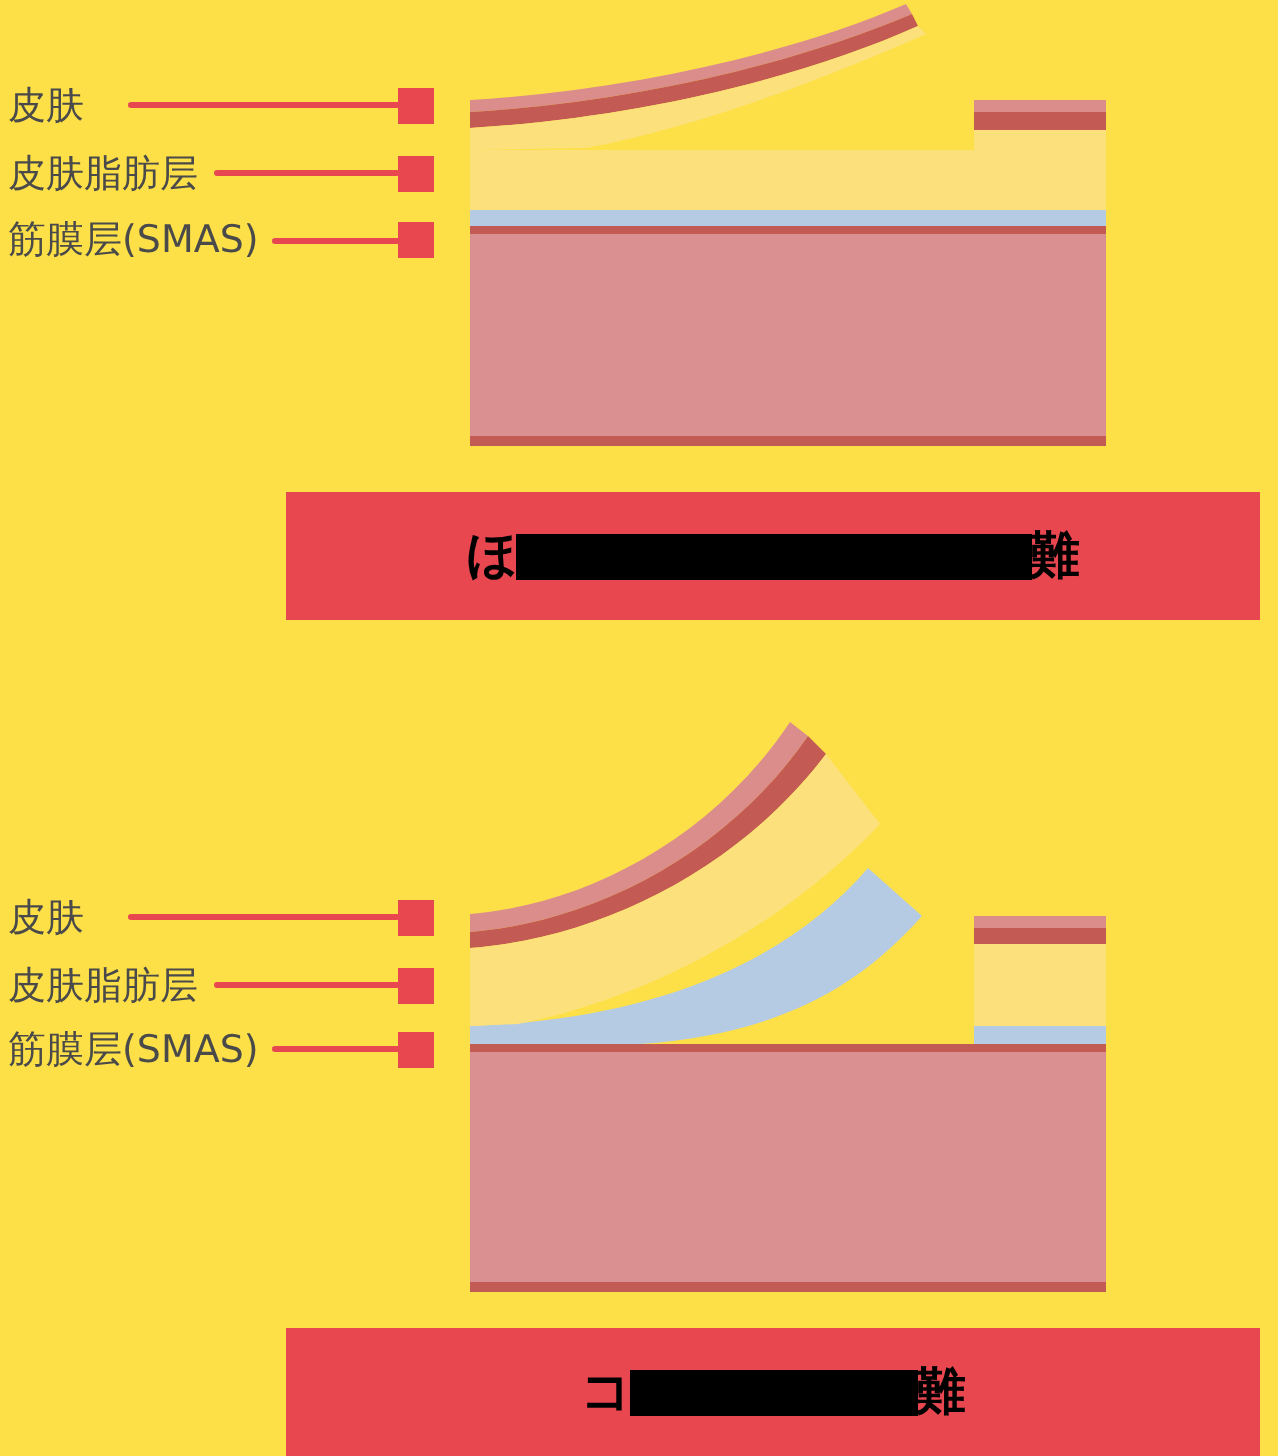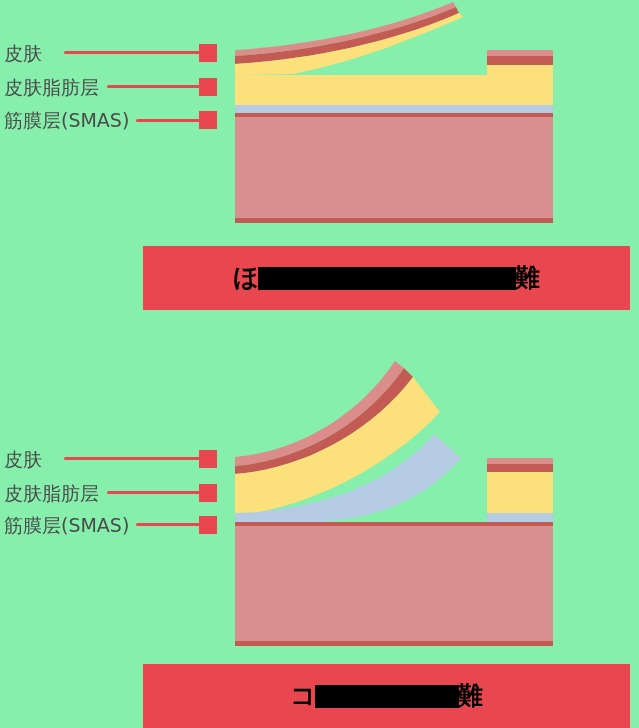--- a/index.html
+++ b/index.html
@@ -1,19 +1,19 @@
 <!DOCTYPE html>
 <html><head>
 <meta charset="utf-8">
 <style>
   html,body{margin:0;padding:0;background:#ffffff;}
   #stage{
     position:relative;
     width:639px;height:728px;
-    background:#86efac;
+    background:#fde047;
     font-family:"DejaVu Sans",sans-serif;
     overflow:hidden;
   }
   .layer-label{
     position:absolute;
     font-size:19px;
     font-weight:500;
     line-height:20px;
     white-space:nowrap;
   }

